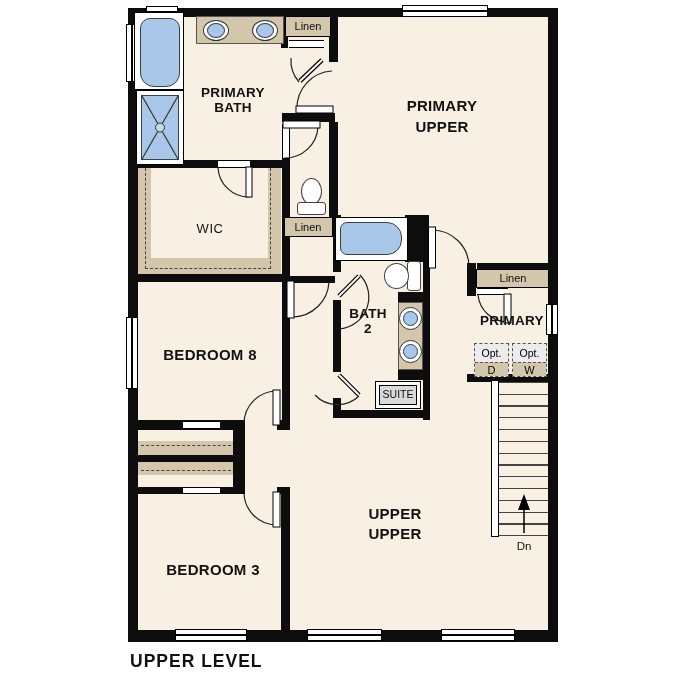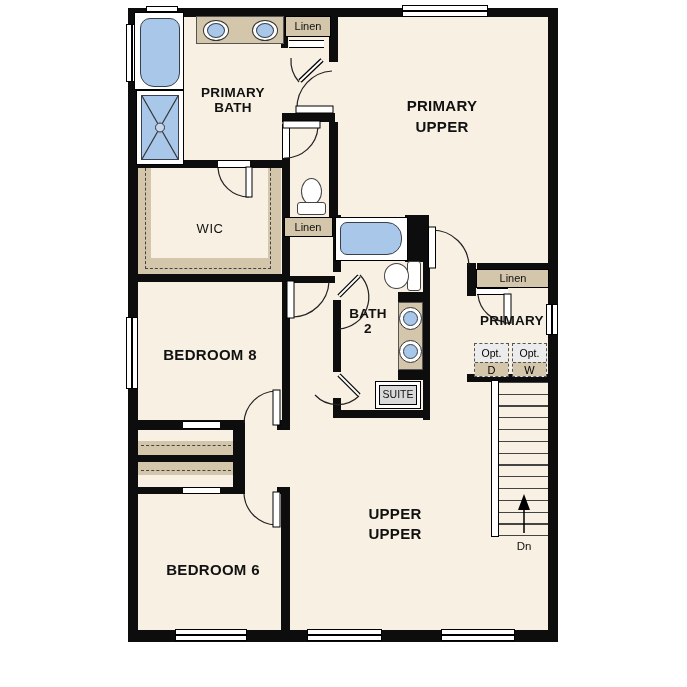--- a/index.html
+++ b/index.html
@@ -194,24 +194,25 @@
     <div>PRIMARY</div>
     <div>UPPER</div>
   </div>
   <div class="lbl" style="left:210px;top:229px;font-size:13px;letter-spacing:.5px;">WIC</div>
   <div class="lbl room-label" style="left:210px;top:355px;">BEDROOM 8</div>
   <div class="lbl room-label sm" style="left:368px;top:321px;">
     <div>BATH</div>
     <div>2</div>
   </div>
   <div class="lbl room-label sm" style="left:512px;top:321px;">PRIMARY</div>
-  <div class="lbl room-label" style="left:213px;top:570px;">BEDROOM 6</div>
+  <div class="lbl room-label" style="left:213px;top:570px;">BEDROOM 3</div>
   <div class="lbl room-label" style="left:395px;top:523px;line-height:1.3;">
     <div>UPPER</div>
     <div>UPPER</div>
   </div>
   <div class="lbl" style="left:308px;top:26px;font-size:11px;">Linen</div>
   <div class="lbl" style="left:308px;top:227px;font-size:11px;">Linen</div>
   <div class="lbl" style="left:513px;top:278px;font-size:11px;">Linen</div>
   <div class="lbl tiny" style="left:398px;top:395px;">SUITE</div>
   <div class="lbl" style="left:524px;top:546px;font-size:11.5px;">Dn</div>
+  <div class="abs" style="left:130px;top:651px;font-size:17.5px;font-weight:bold;letter-spacing:1px;color:#111;">UPPER LEVEL</div>
 
 </div>
 
 </body></html>

